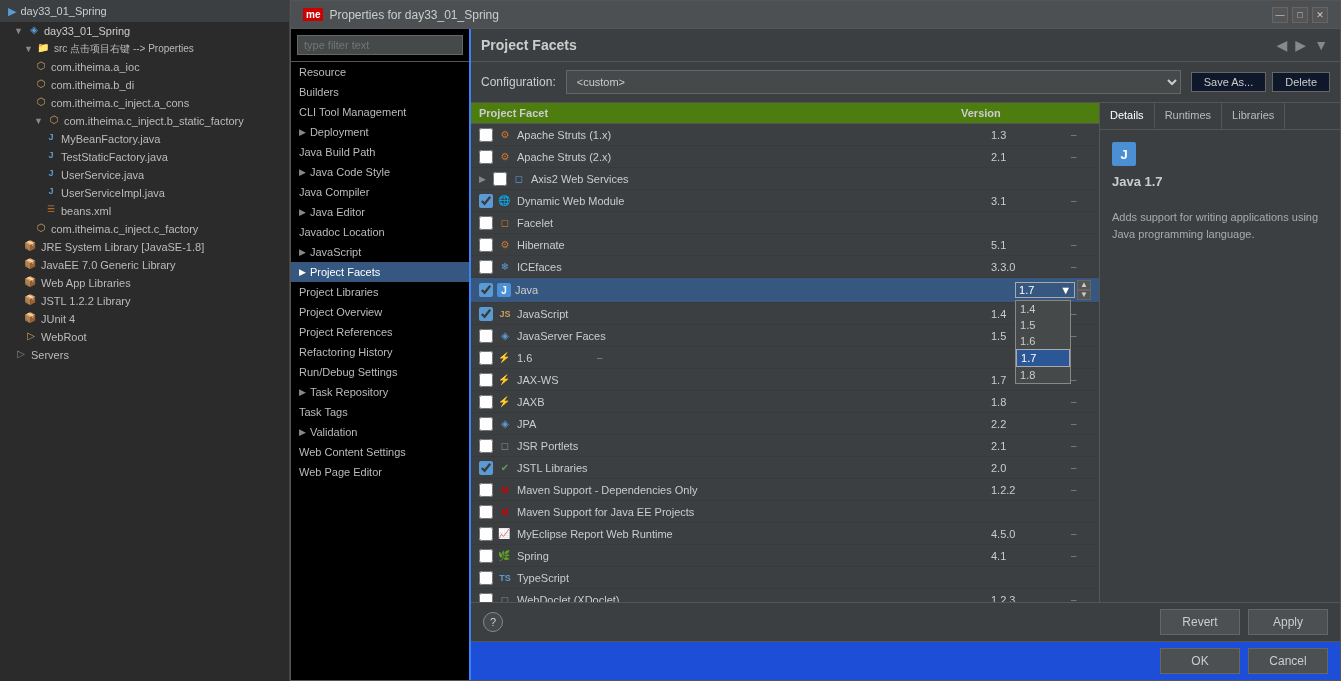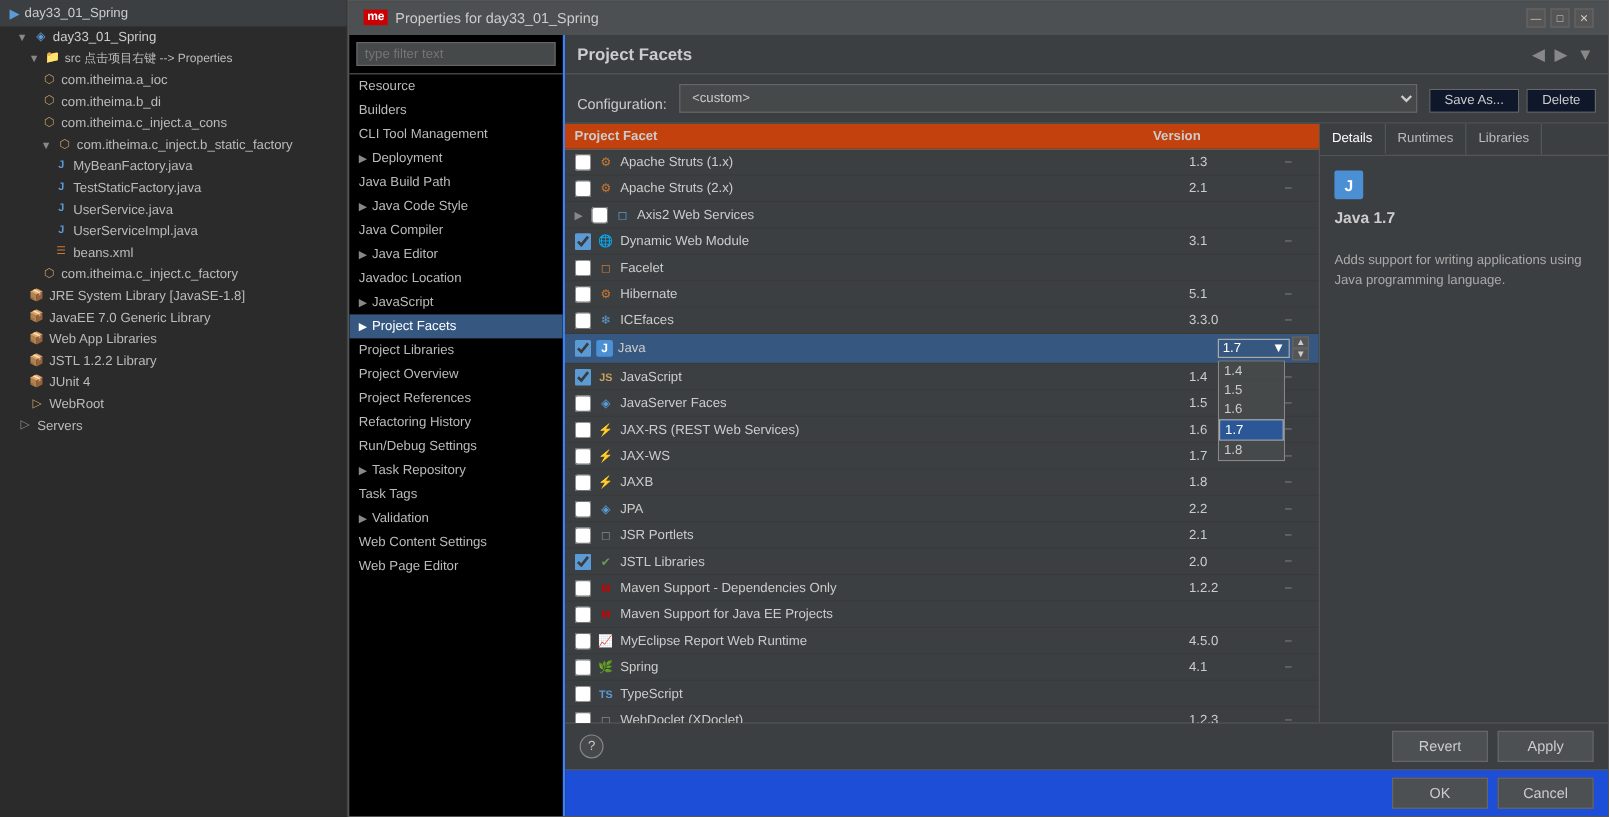--- a/index.html
+++ b/index.html
@@ -72,21 +72,21 @@
     .content-toolbar {
       padding: 6px 10px; border-bottom: 1px solid #555; display: flex; align-items: center; justify-content: space-between;
       background: #3c3f41;
     }
     .content-title { font-size: 14px; font-weight: bold; color: #ccc; }
     .toolbar-nav { display: flex; gap: 4px; }
     .toolbar-nav-btn { background: none; border: none; color: #888; cursor: pointer; font-size: 14px; padding: 2px; }
 
     
     .config-row {
-      padding: 8px 10px; display: flex; align-items: flex-end; gap: 10px; border-bottom: 1px solid #555;
+      padding: 8px 10px; display: flex; align-items: center; gap: 10px; border-bottom: 1px solid #555;
     }
     .config-label { color: #ccc; font-size: 12px; }
     .config-select {
       flex: 1; background: #45494a; border: 1px solid #666; color: #ccc;
       padding: 3px 6px; font-size: 11px; height: 24px;
     }
     .config-actions { display: flex; gap: 6px; }
     .config-btn {
       padding: 3px 12px; background: #0f172a; border: 1px solid #666; color: #ccc;
       font-size: 11px; cursor: pointer;
@@ -95,21 +95,21 @@
     
     .facets-area {
       flex: 1; display: flex; overflow: hidden;
     }
 
     
     .facets-table {
       flex: 1; overflow-y: auto; border-right: 1px solid #555;
     }
     .facets-header {
-      display: flex; background: #c2410c; border-bottom: 1px solid #555;
+      display: flex; background: #4d7c0f; border-bottom: 1px solid #555;
       padding: 4px 8px; position: sticky; top: 0; z-index: 1;
     }
     .facets-header .col-facet { flex: 1; font-size: 11px; color: #ccc; font-weight: bold; }
     .facets-header .col-version { width: 100px; font-size: 11px; color: #ccc; font-weight: bold; }
     .facet-row {
       display: flex; align-items: center; padding: 2px 8px; border-bottom: 1px solid #3a3a3a;
       min-height: 22px;
     }
     .facet-row.highlighted { background: #365880; }
     .facet-checkbox {
@@ -466,21 +466,20 @@
             <input type="checkbox" class="facet-checkbox" style="">
             <div class="facet-icon" style="color:#5b9bd5;">◈</div>
             <span class="facet-name">JavaServer Faces</span>
             <span class="facet-version">1.5</span>
             <span class="facet-arrow">–</span>
           </div>
 
           <div class="facet-row">
             <input type="checkbox" class="facet-checkbox" style="">
             <div class="facet-icon" style="color:#5b9bd5;">⚡</div>
-            <span class="facet-name">JAX-RS (REST Web Services)</span>
             <span class="facet-version">1.6</span>
             <span class="facet-arrow">–</span>
           </div>
 
           <div class="facet-row">
             <input type="checkbox" class="facet-checkbox" style="">
             <div class="facet-icon" style="color:#5b9bd5;">⚡</div>
             <span class="facet-name">JAX-WS</span>
             <span class="facet-version">1.7</span>
             <span class="facet-arrow">–</span>

